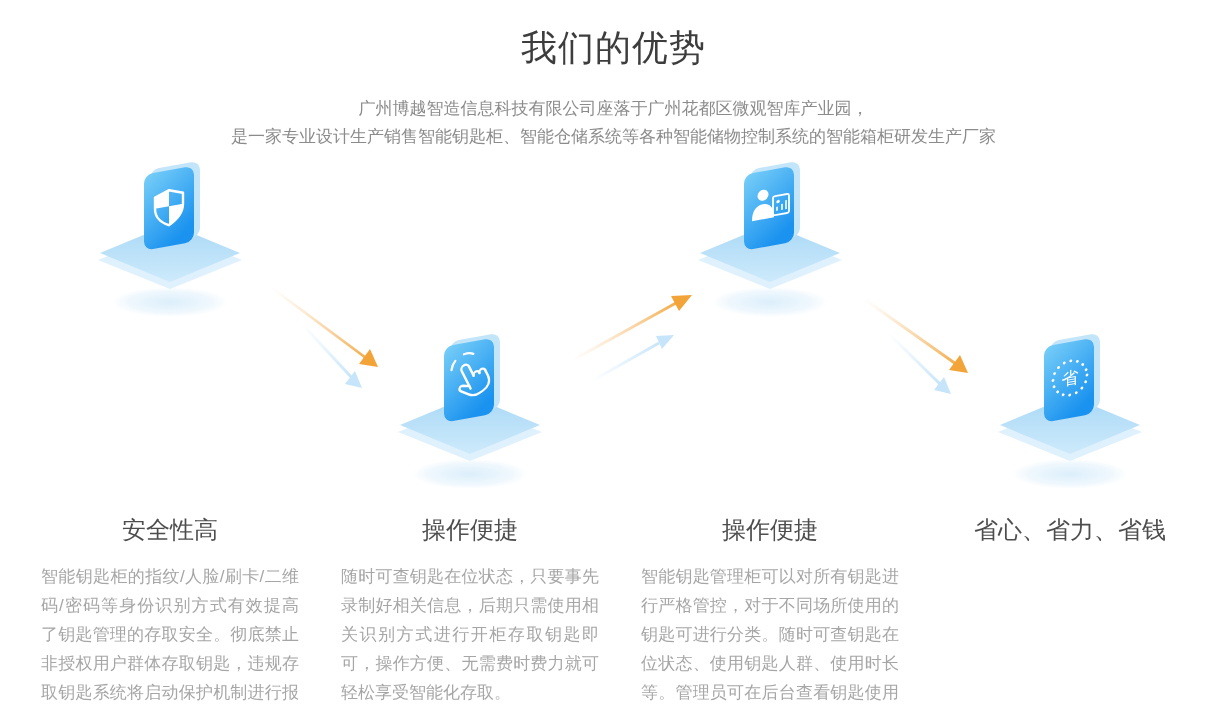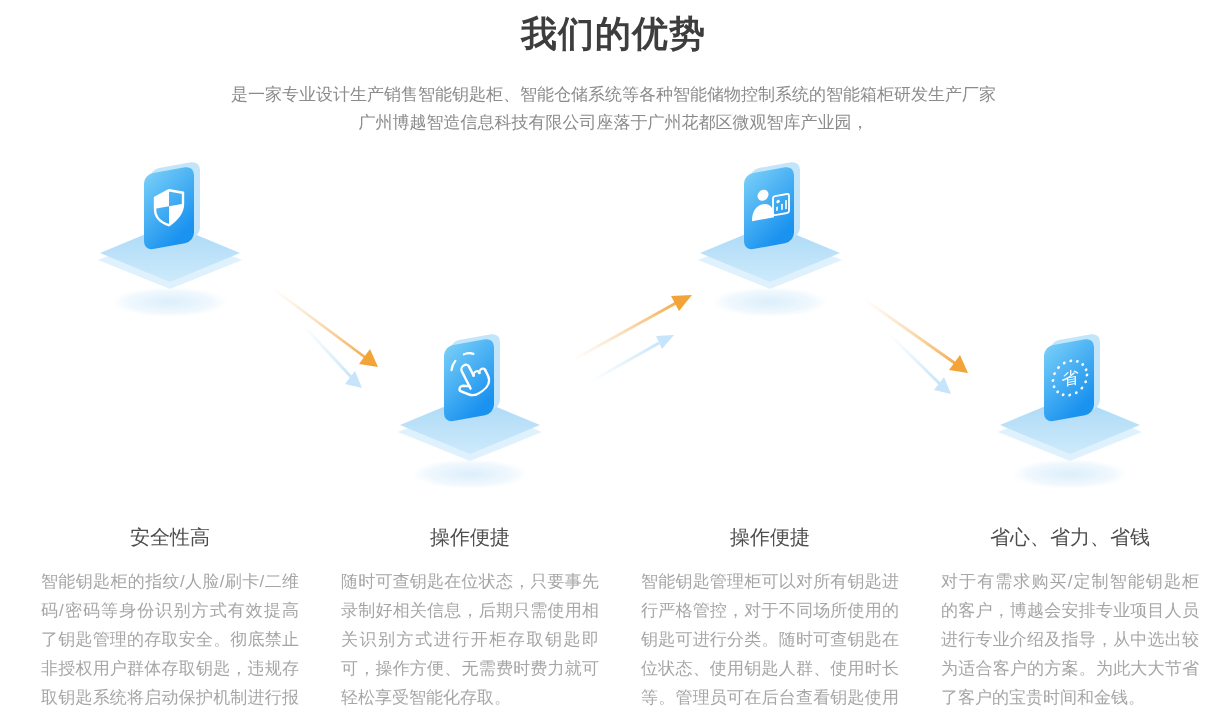--- a/index.html
+++ b/index.html
@@ -9,24 +9,24 @@
   .page {
     position: relative;
     width: 1227px;
     height: 708px;
     background: #ffffff;
     overflow: hidden;
   }
 
   .page-title {
     margin: 0;
-    padding-top: 10px;
+    padding-top: 24px;
     text-align: center;
     font-size: 36px;
-    font-weight: 700;
+    font-weight: 400;
     color: #3d3d3d;
     letter-spacing: 1px;
   }
 
   .subtitle {
     margin-top: 22px;
     text-align: center;
     font-size: 17px;
     color: #8b8b8b;
     line-height: 28px;
@@ -62,22 +62,22 @@
   .icon-high { top: 20px; }
   .icon-low  { top: 192px; }
 
   .feature-text {
     position: absolute;
     top: 368px;
     left: 0;
     width: 258px;
   }
   .feature-text h3 {
-    margin: 16px;
-    font-size: 20px;
+    margin: 6px;
+    font-size: 24px;
     font-weight: 400;
     color: #4d4d4d;
     text-align: center;
   }
   .feature-text p {
     margin: 16px 0 0 0;
     font-size: 17px;
     line-height: 29px;
     color: #a6a6a6;
     text-align: justify;
@@ -89,22 +89,22 @@
   .arrow-3 { left: 848px; top: 145px; width: 135px; height: 125px; }
 </style>
 </head>
 <body>
 
 <div class="page">
 
   <h1 class="page-title">我们的优势</h1>
 
   <div class="subtitle">
+    <p>广州博越智造信息科技有限公司座落于广州花都区微观智库产业园，</p>
     <p>是一家专业设计生产销售智能钥匙柜、智能仓储系统等各种智能储物控制系统的智能箱柜研发生产厂家</p>
-    <p>广州博越智造信息科技有限公司座落于广州花都区微观智库产业园，</p>
   </div>
 
   <div class="features">
 
     <div class="feature feature-1">
       <svg class="icon-svg icon-high" viewBox="0 0 200 170" aria-hidden="true">
         <defs>
           <linearGradient id="cardGrad" x1="0" y1="0" x2="0.55" y2="1">
             <stop offset="0" stop-color="#79cff8"></stop>
               <stop offset="1" stop-color="#1a92ef"></stop>
@@ -194,21 +194,20 @@
           <rect x="80" y="6" width="50" height="76" rx="9" fill="#c3e5fa"></rect>
           <rect x="74" y="10" width="50" height="76" rx="9" fill="url(#cardGrad)"></rect>
           <g>
             <circle cx="100" cy="46" r="17" fill="none" stroke="#ffffff" stroke-width="2.8" stroke-dasharray="0.1 6.6" stroke-linecap="round"></circle>
             <text x="100" y="52" text-anchor="middle" font-size="17" fill="#ffffff">省</text>
           </g>
         </g>
       </svg>
       <div class="feature-text">
         <h3>省心、省力、省钱</h3>
-        <p>对于有需求购买/定制智能钥匙柜的客户，博越会安排专业项目人员进行专业介绍及指导，从中选出较为适合客户的方案。为此大大节省了客户的宝贵时间和金钱。</p>
       </div>
     </div>
 
     <svg class="arrow-svg arrow-1" viewBox="0 0 140 135" aria-hidden="true">
       <defs>
         <linearGradient id="og1" gradientUnits="userSpaceOnUse" x1="17" y1="16" x2="118" y2="92">
           <stop offset="0" stop-color="#f7c68b" stop-opacity="0"></stop>
             <stop offset="1" stop-color="#f2a438"></stop>
         </linearGradient>
         <linearGradient id="bg1" gradientUnits="userSpaceOnUse" x1="47" y1="52" x2="102" y2="110">

